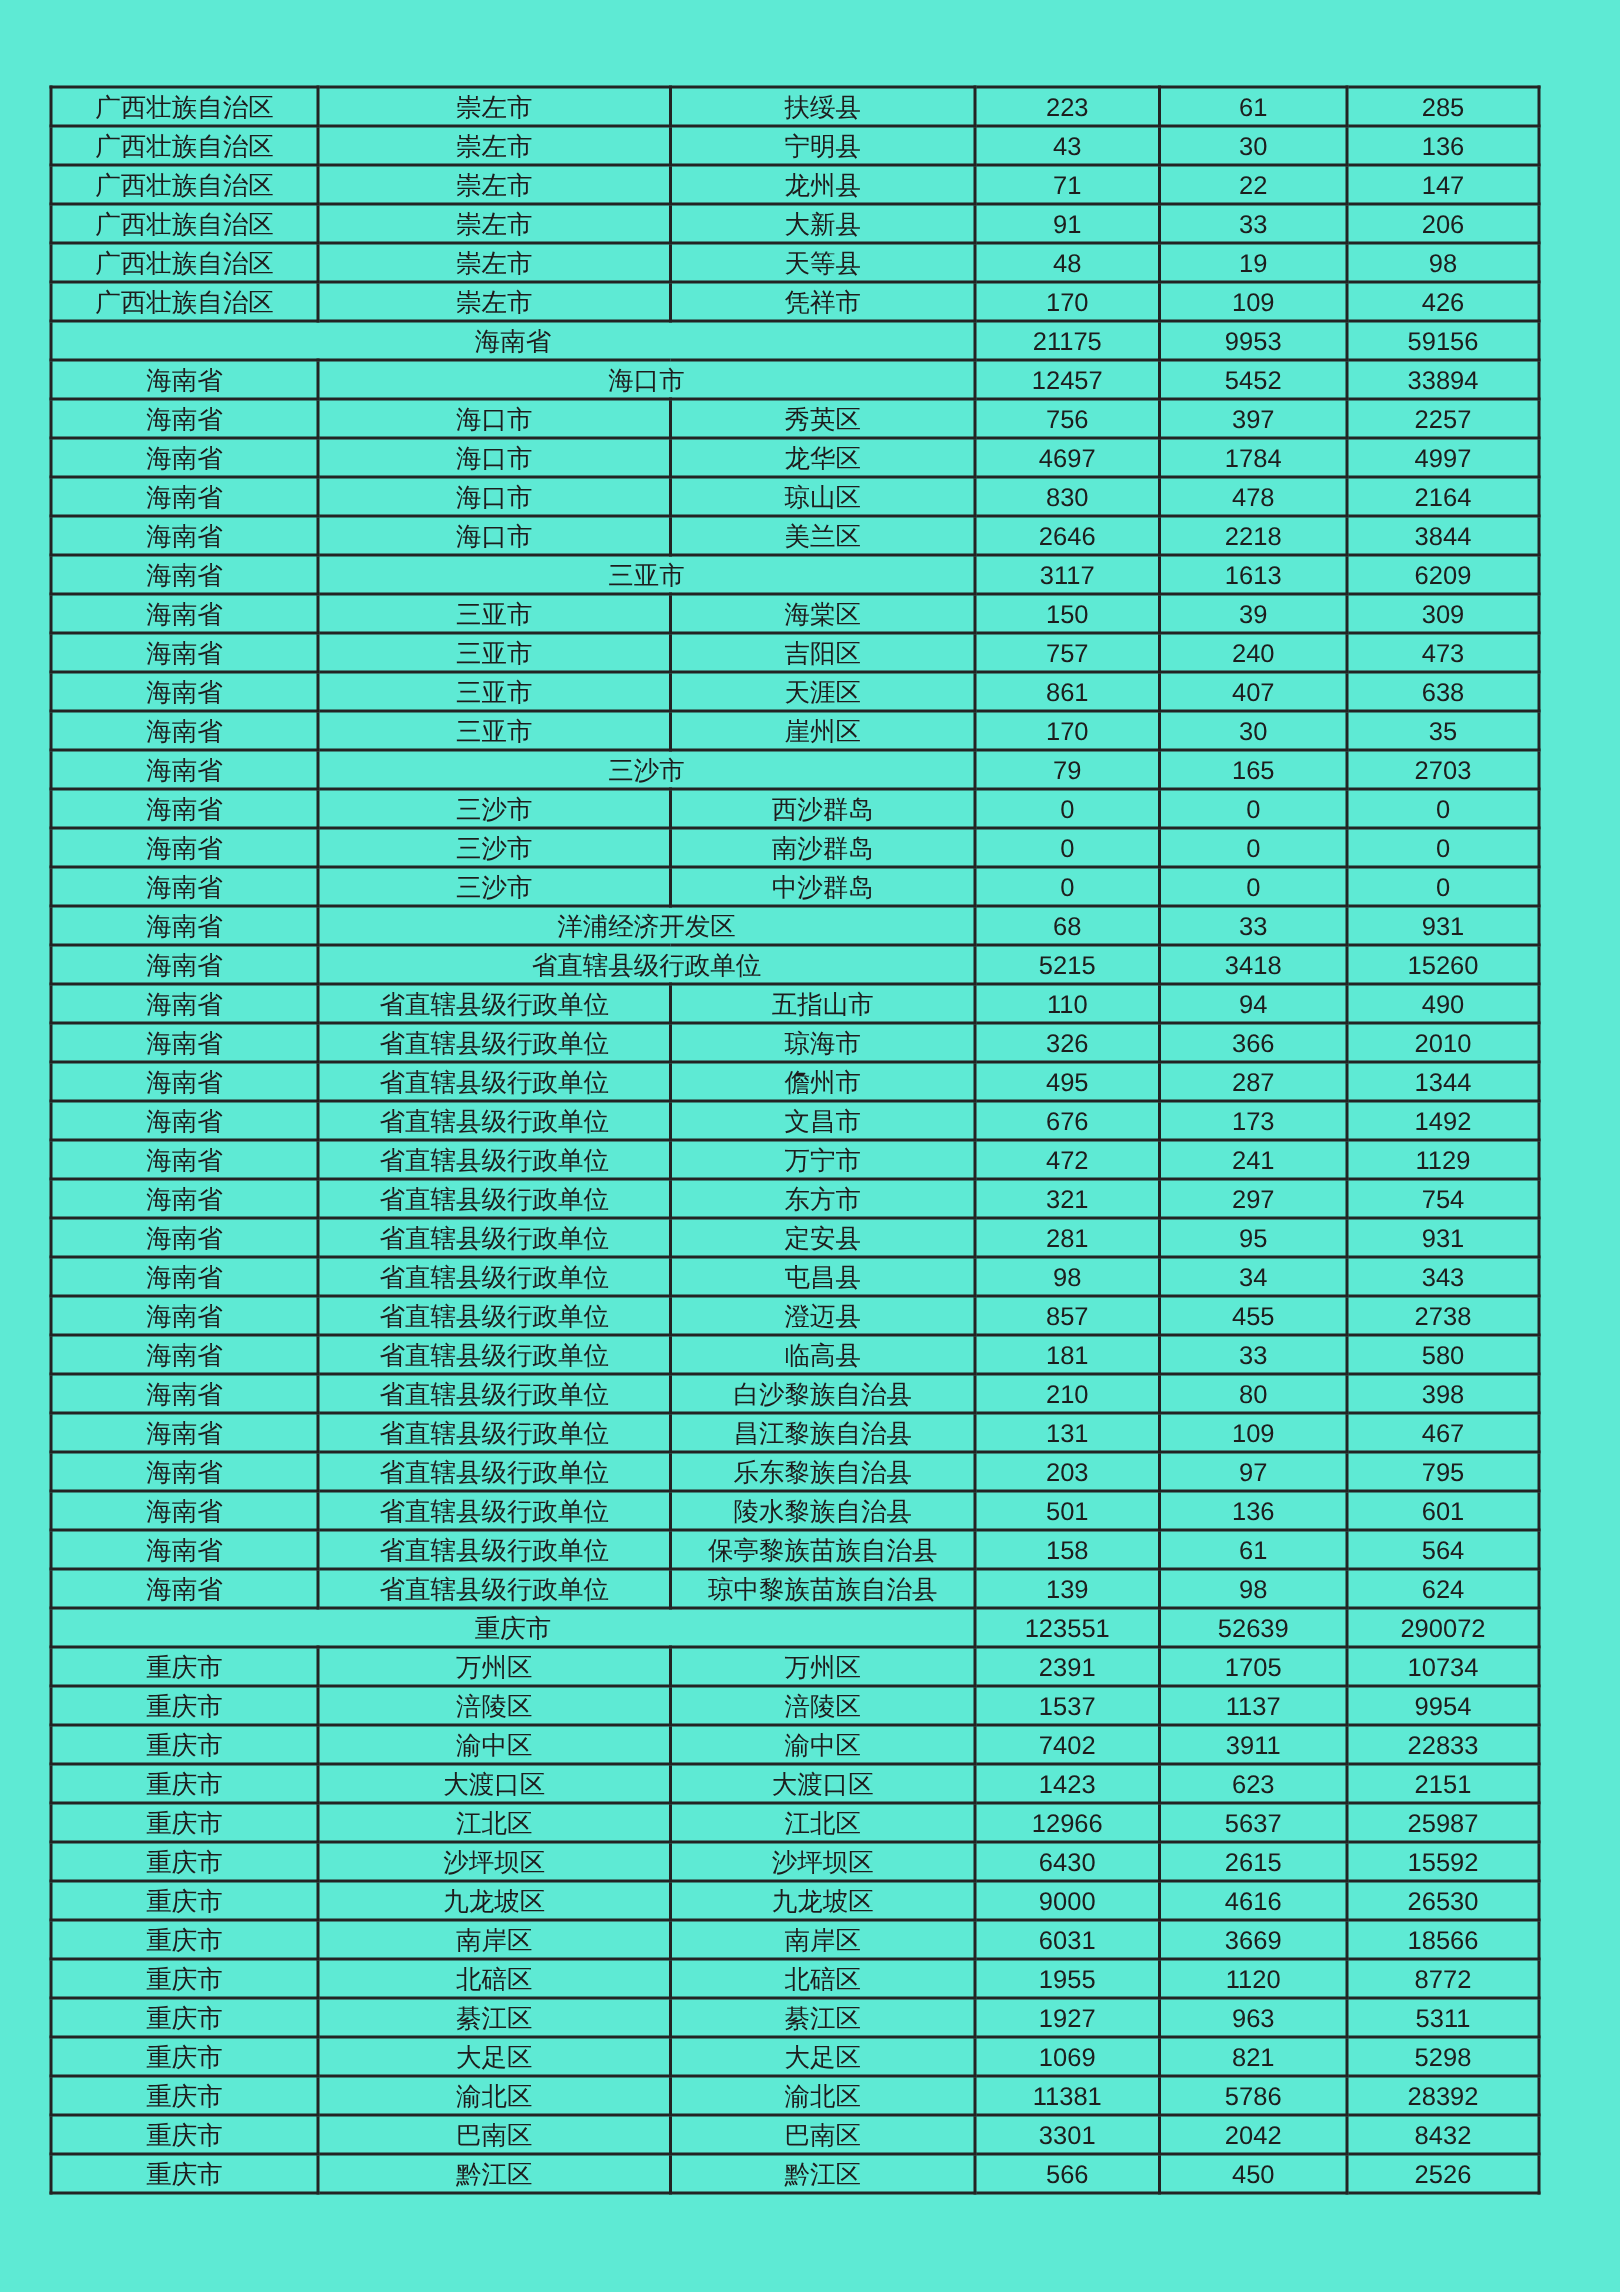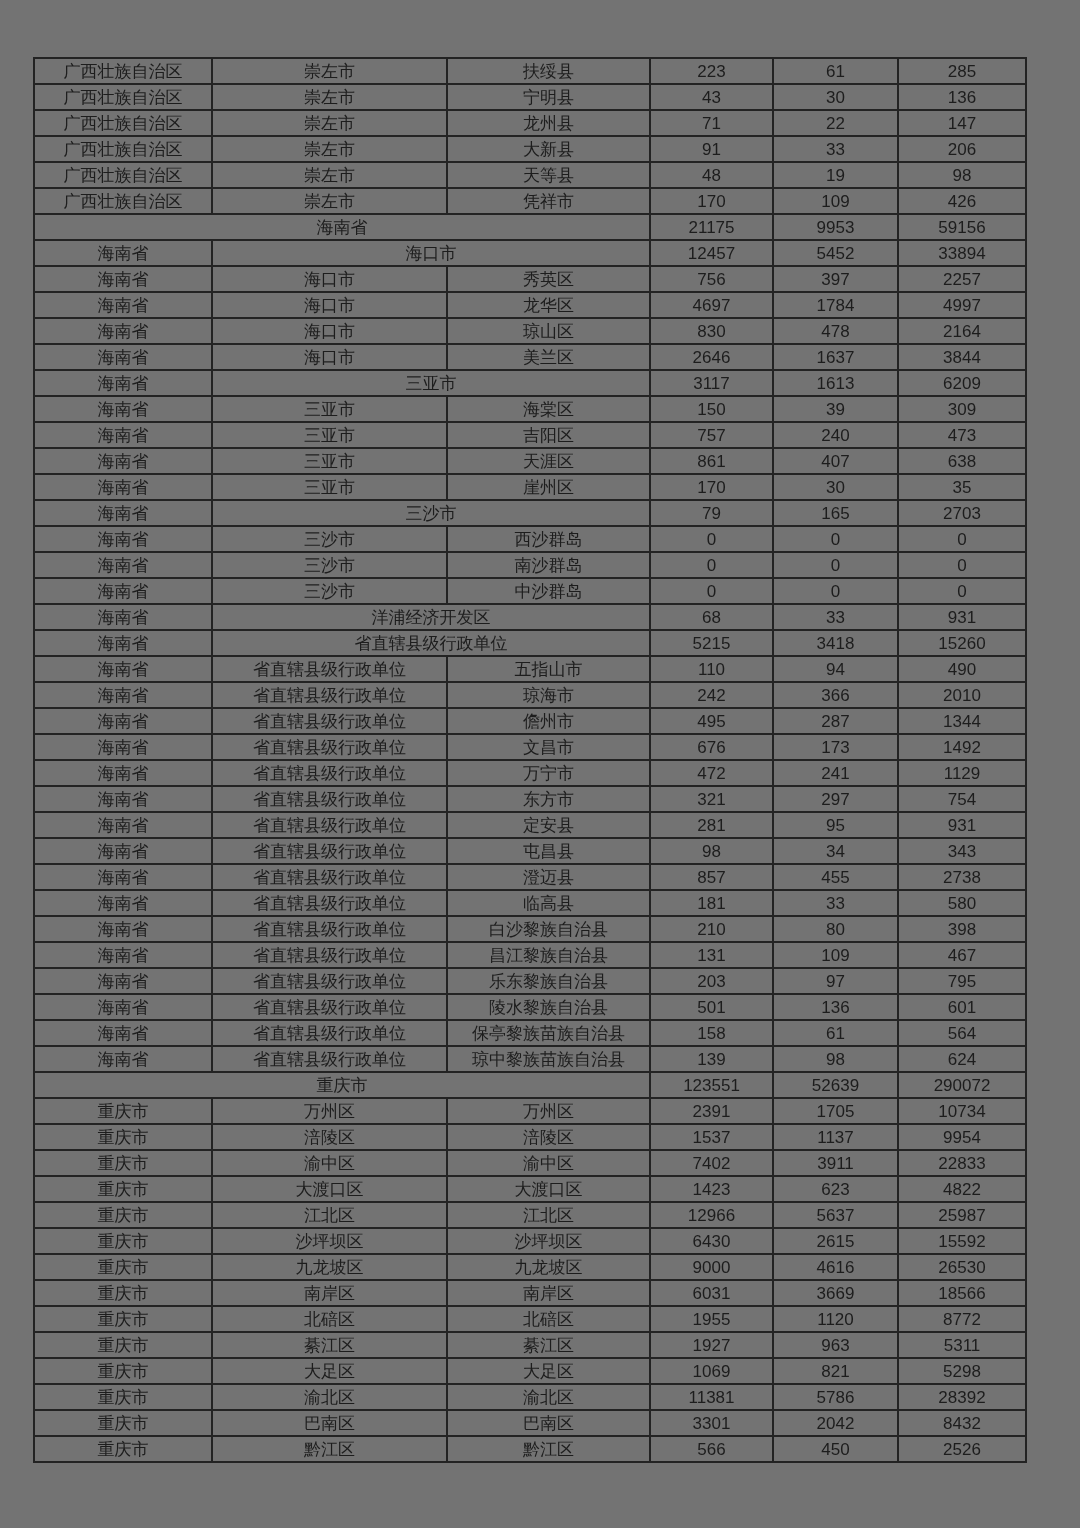--- a/index.html
+++ b/index.html
@@ -11,21 +11,21 @@
     height: 1528px;
     background: #ffffff;
     position: relative;
     font-family: "Liberation Serif", "DejaVu Serif", serif;
   }
   .page {
     position: absolute;
     left: 0; top: 0;
     width: 1080px;
     height: 1528px;
-    background: #737373;
+    background: #5eead4;
     overflow: hidden;
   }
   table.admin-table {
     position: absolute;
     left: 33px;
     top: 57px;
     width: 992px;
     border-collapse: collapse;
     table-layout: fixed;
   }
@@ -146,21 +146,21 @@
           <td class="cn">琼山区</td>
           <td class="num">830</td>
           <td class="num">478</td>
           <td class="num">2164</td>
         </tr>
         <tr>
           <td class="cn">海南省</td>
           <td class="cn">海口市</td>
           <td class="cn">美兰区</td>
           <td class="num">2646</td>
-          <td class="num">1637</td>
+          <td class="num">2218</td>
           <td class="num">3844</td>
         </tr>
         <tr>
           <td class="cn">海南省</td>
           <td colspan="2" class="cn">三亚市</td>
           <td class="num">3117</td>
           <td class="num">1613</td>
           <td class="num">6209</td>
         </tr>
         <tr>
@@ -245,21 +245,21 @@
           <td class="cn">省直辖县级行政单位</td>
           <td class="cn">五指山市</td>
           <td class="num">110</td>
           <td class="num">94</td>
           <td class="num">490</td>
         </tr>
         <tr>
           <td class="cn">海南省</td>
           <td class="cn">省直辖县级行政单位</td>
           <td class="cn">琼海市</td>
-          <td class="num">242</td>
+          <td class="num">326</td>
           <td class="num">366</td>
           <td class="num">2010</td>
         </tr>
         <tr>
           <td class="cn">海南省</td>
           <td class="cn">省直辖县级行政单位</td>
           <td class="cn">儋州市</td>
           <td class="num">495</td>
           <td class="num">287</td>
           <td class="num">1344</td>
@@ -397,21 +397,21 @@
           <td class="num">7402</td>
           <td class="num">3911</td>
           <td class="num">22833</td>
         </tr>
         <tr>
           <td class="cn">重庆市</td>
           <td class="cn">大渡口区</td>
           <td class="cn">大渡口区</td>
           <td class="num">1423</td>
           <td class="num">623</td>
-          <td class="num">4822</td>
+          <td class="num">2151</td>
         </tr>
         <tr>
           <td class="cn">重庆市</td>
           <td class="cn">江北区</td>
           <td class="cn">江北区</td>
           <td class="num">12966</td>
           <td class="num">5637</td>
           <td class="num">25987</td>
         </tr>
         <tr>

